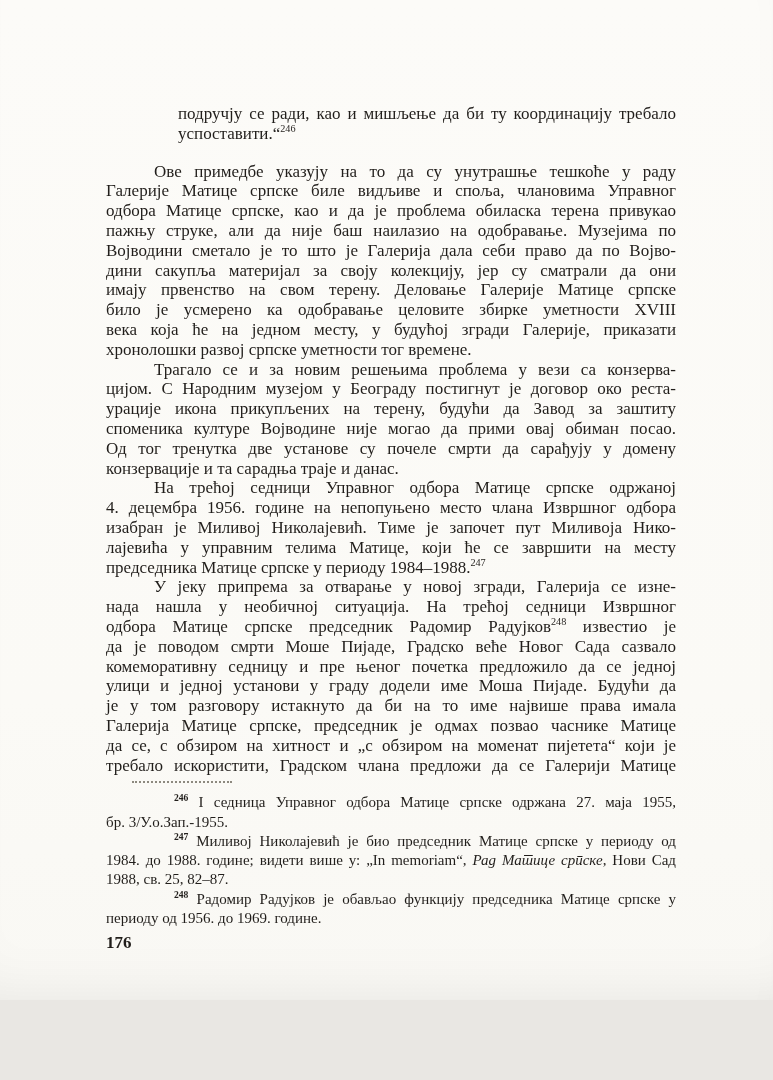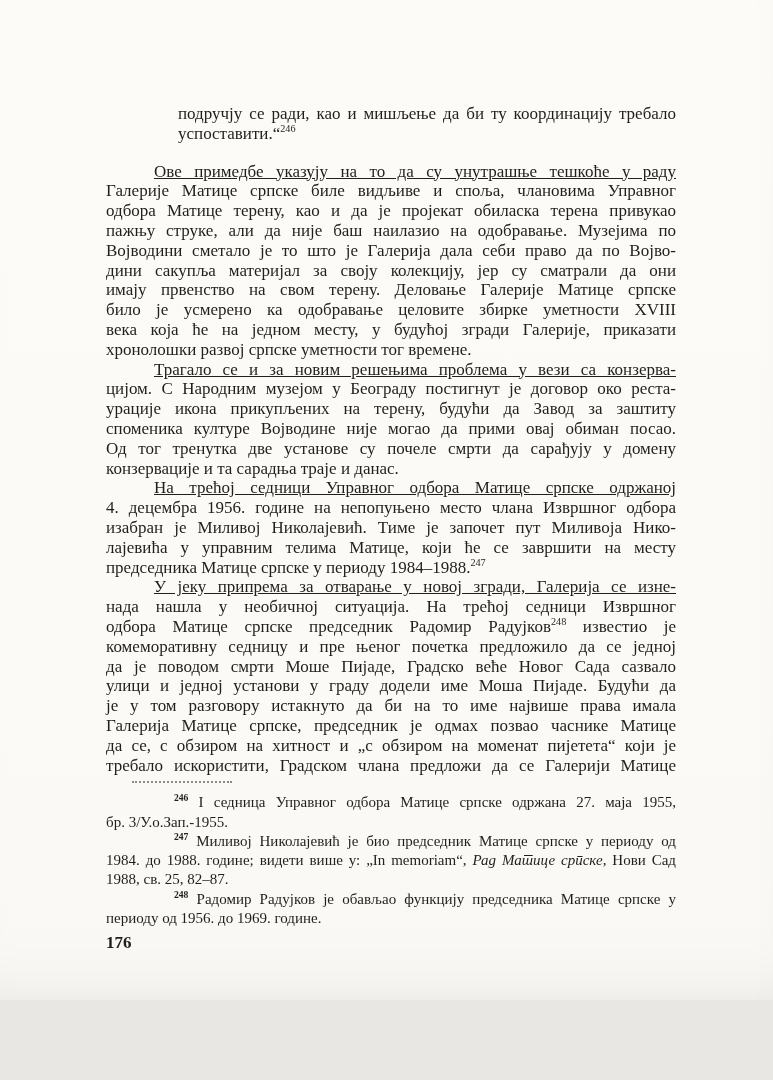--- a/index.html
+++ b/index.html
@@ -28,21 +28,21 @@
     white-space: normal;
   }
   .line.jfull {
     text-align: justify;
     text-align-last: justify;
   }
   .quote {
     margin-left: 72px;
     margin-bottom: 18px;
   }
-  .para .fl-indent { text-indent: 48px; text-decoration: underline; }
+  .para .fl-indent { text-indent: 48px; }
   sup {
     font-size: 0.60em;
     line-height: 0;
     vertical-align: super;
   }
   .fnsep {
     width: 100px;
     height: 0;
     border-top: 2px dotted #8d897f;
     margin: 6px 0 10px 26px;
@@ -66,21 +66,21 @@
 
 <div class="page">
   <div class="quote">
       <div class="line jfull">подручју се ради, као и мишљење да би ту координацију требало</div>
       <div class="line">успоставити.“<sup>246</sup></div>
     </div>
   <div id="body-text">
       <div class="para">
         <div class="line jfull fl-indent">Ове примедбе указују на то да су унутрашње тешкоће у раду</div>
         <div class="line jfull">Галерије Матице српске биле видљиве и споља, члановима Управног</div>
-        <div class="line jfull">одбора Матице терену, као и да је пројекат обиласка терена привукао</div>
+        <div class="line jfull">одбора Матице српске, као и да је проблема обиласка терена привукао</div>
         <div class="line jfull">пажњу струке, али да није баш наилазио на одобравање. Музејима по</div>
         <div class="line jfull">Војводини сметало је то што је Галерија дала себи право да по Војво-</div>
         <div class="line jfull">дини сакупља материјал за своју колекцију, јер су сматрали да они</div>
         <div class="line jfull">имају првенство на свом терену. Деловање Галерије Матице српске</div>
         <div class="line jfull">било је усмерено ка одобравање целовите збирке уметности XVIII</div>
         <div class="line jfull">века која ће на једном месту, у будућој згради Галерије, приказати</div>
         <div class="line">хронолошки развој српске уметности тог времене.</div>
       </div>
       <div class="para">
         <div class="line jfull fl-indent">Трагало се и за новим решењима проблема у вези са конзерва-</div>
@@ -94,22 +94,22 @@
         <div class="line jfull fl-indent">На трећој седници Управног одбора Матице српске одржаној</div>
         <div class="line jfull">4. децембра 1956. године на непопуњено место члана Извршног одбора</div>
         <div class="line jfull">изабран је Миливој Николајевић. Тиме је започет пут Миливоја Нико-</div>
         <div class="line jfull">лајевића у управним телима Матице, који ће се завршити на месту</div>
         <div class="line">председника Матице српске у периоду 1984–1988.<sup>247</sup></div>
       </div>
       <div class="para">
         <div class="line jfull fl-indent">У јеку припрема за отварање у новој згради, Галерија се изне-</div>
         <div class="line jfull">нада нашла у необичној ситуација. На трећој седници Извршног</div>
         <div class="line jfull">одбора Матице српске председник Радомир Радујков<sup>248</sup> известио је</div>
+        <div class="line jfull">да је поводом смрти Моше Пијаде, Градско веће Новог Сада сазвало</div>
         <div class="line jfull">комеморативну седницу и пре њеног почетка предложило да се једној</div>
-        <div class="line jfull">да је поводом смрти Моше Пијаде, Градско веће Новог Сада сазвало</div>
         <div class="line jfull">улици и једној установи у граду додели име Моша Пијаде. Будући да</div>
         <div class="line jfull">је у том разговору истакнуто да би на то име највише права имала</div>
         <div class="line jfull">Галерија Матице српске, председник је одмах позвао часнике Матице</div>
         <div class="line jfull">да се, с обзиром на хитност и „с обзиром на моменат пијетета“ који је</div>
         <div class="line jfull">требало искористити, Градском члана предложи да се Галерији Матице</div>
       </div>
     </div>
   <div class="fnsep"></div>
   <div class="fns" id="footnotes">
       <div class="fn">

